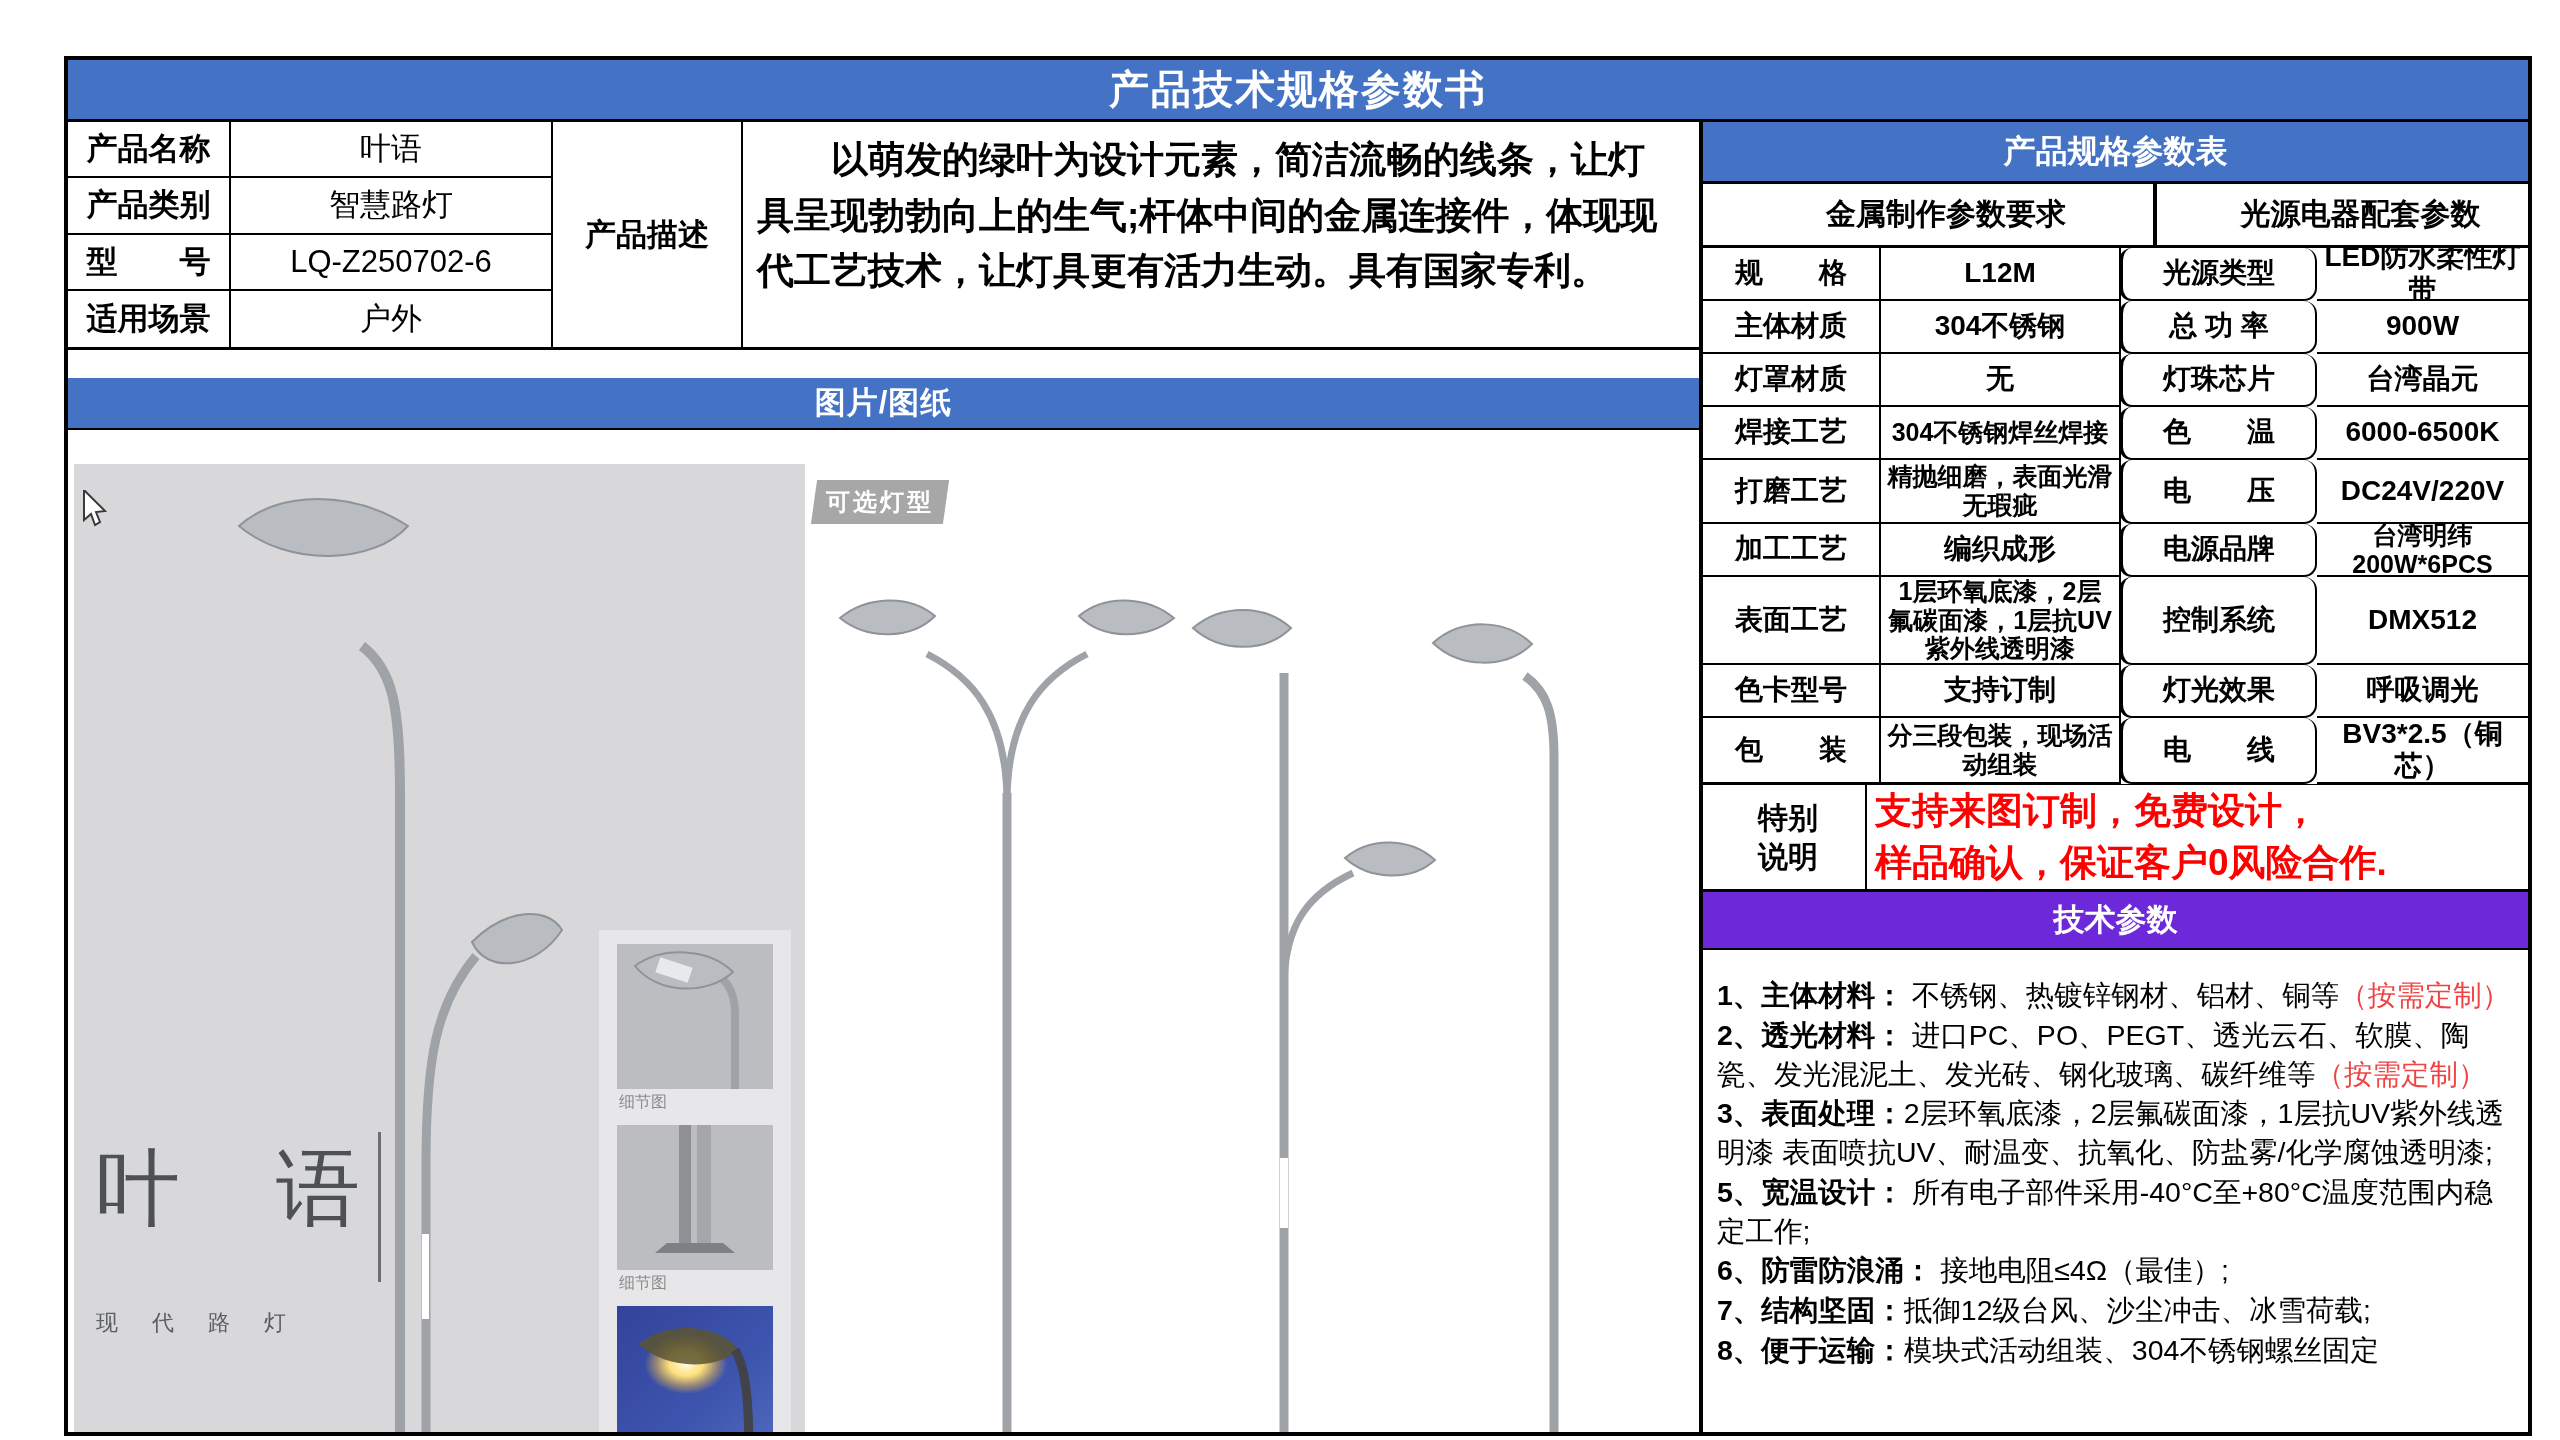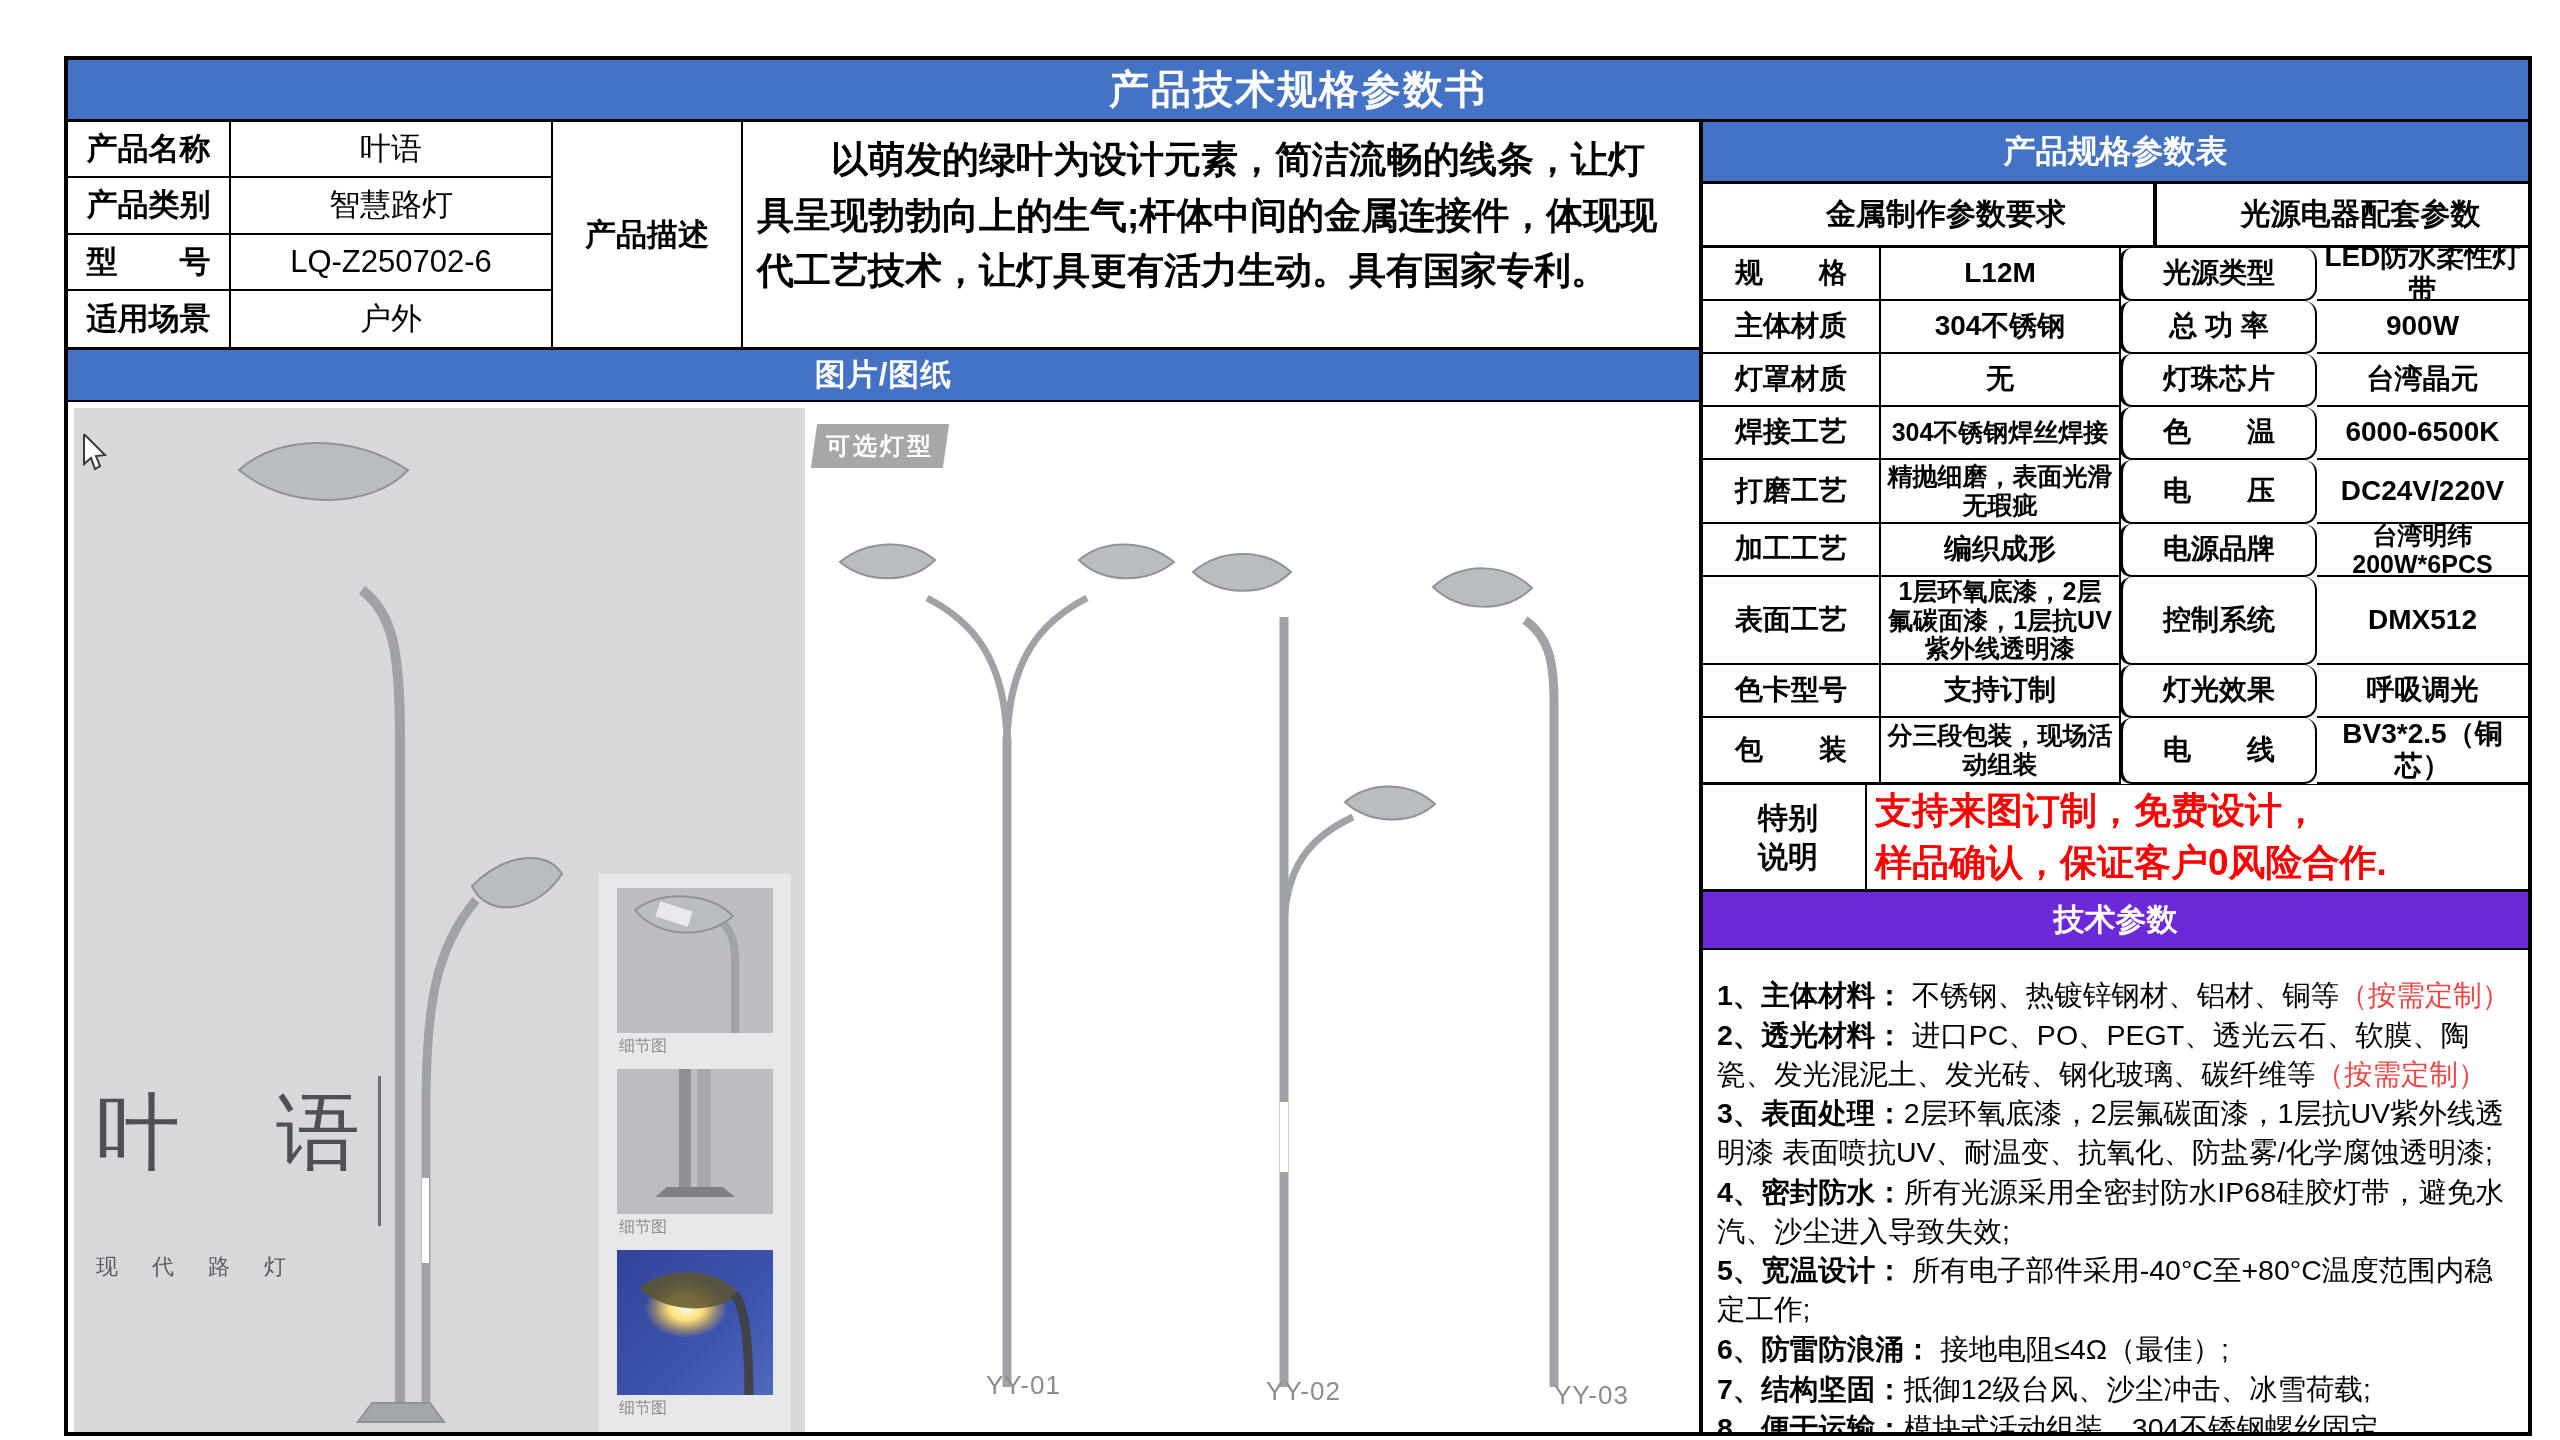--- a/index.html
+++ b/index.html
@@ -7,21 +7,21 @@
   #page { position:relative; width:2560px; height:1440px; background:#fff; overflow:hidden; }
 
   .sheet { position:absolute; left:64px; top:56px; width:2468px; height:1380px;
            border:4px solid #000; display:flex; flex-direction:column; background:#fff; }
 
   .title-bar { height:62px; background:#4472C4; color:#fff; font-weight:bold; font-size:40px;
                display:flex; align-items:center; justify-content:center; border-bottom:3px solid #000;
                letter-spacing:2px; flex:0 0 auto; }
 
   .body-row { flex:1; display:flex; min-height:0; }
-  .left-col { width:1631px; display:flex; flex-direction:column; min-width:0; }
+  .left-col { width:1631px; display:flex; flex-direction:column; min-width:0;gap:28px; }
   .right-col { flex:1; border-left:4px solid #000; display:flex; flex-direction:column; min-width:0; }
 
   
   .info-grid { height:228px; display:grid; flex:0 0 auto;
                grid-template-columns:163px 322px 190px 1fr;
                grid-template-rows:repeat(4,1fr);
                border-bottom:3px solid #000; }
   .info-grid > div { border-right:2px solid #000; border-bottom:2px solid #000;
                      display:flex; align-items:center; justify-content:center;
                      font-size:31px; overflow:hidden; }
@@ -271,21 +271,20 @@
             <span>样品确认，保证客户0风险合作.</span>
           </div>
         </div>
 
         <div class="tech-header">技术参数</div>
 
         <div class="tech-list">
           <div class="tech-item"><b>1、主体材料：</b><span> 不锈钢、热镀锌钢材、铝材、铜等</span><span class="red">（按需定制）</span></div>
           <div class="tech-item"><b>2、透光材料：</b><span> 进口PC、PO、PEGT、透光云石、软膜、陶瓷、发光混泥土、发光砖、钢化玻璃、碳纤维等</span><span class="red">（按需定制）</span></div>
           <div class="tech-item"><b>3、表面处理：</b><span>2层环氧底漆，2层氟碳面漆，1层抗UV紫外线透明漆 表面喷抗UV、耐温变、抗氧化、防盐雾/化学腐蚀透明漆;</span><span class="red"></span></div>
-          <div class="tech-item"><b>4、密封防水：</b><span>所有光源采用全密封防水IP68硅胶灯带，避免水汽、沙尘进入导致失效;</span><span class="red"></span></div>
           <div class="tech-item"><b>5、宽温设计：</b><span> 所有电子部件采用-40°C至+80°C温度范围内稳定工作;</span><span class="red"></span></div>
           <div class="tech-item"><b>6、防雷防浪涌：</b><span> 接地电阻≤4Ω（最佳）;</span><span class="red"></span></div>
           <div class="tech-item"><b>7、结构坚固：</b><span>抵御12级台风、沙尘冲击、冰雪荷载;</span><span class="red"></span></div>
           <div class="tech-item"><b>8、便于运输：</b><span>模块式活动组装、304不锈钢螺丝固定</span><span class="red"></span></div>
 
         </div>
 
       </div>
     </div>
   </div>

